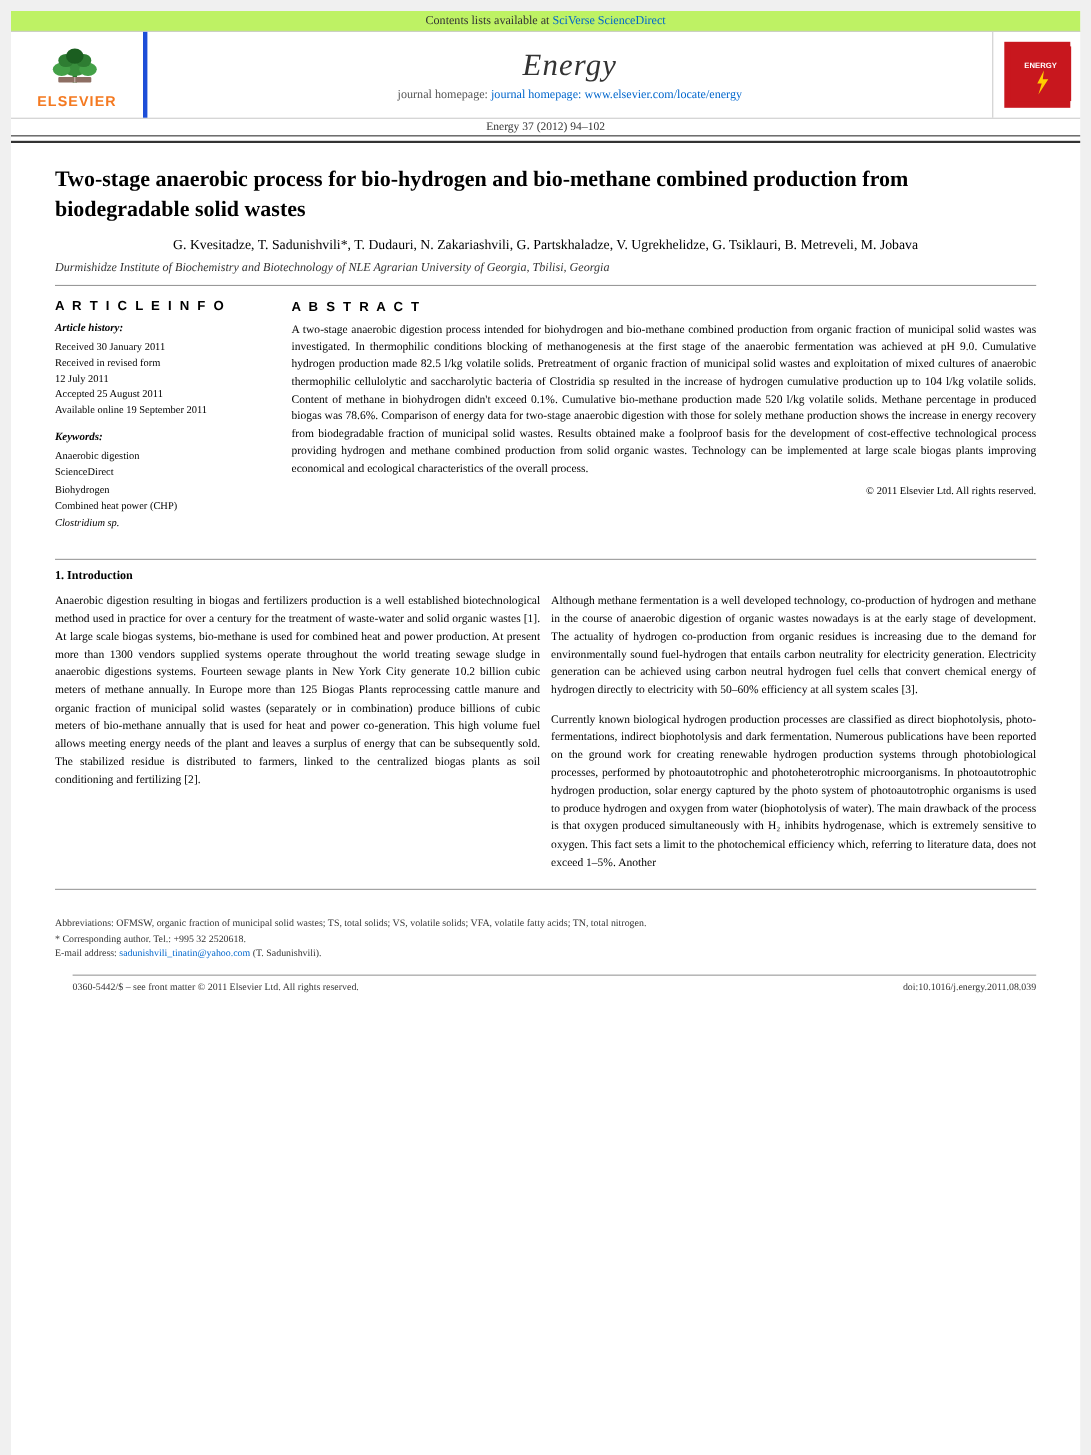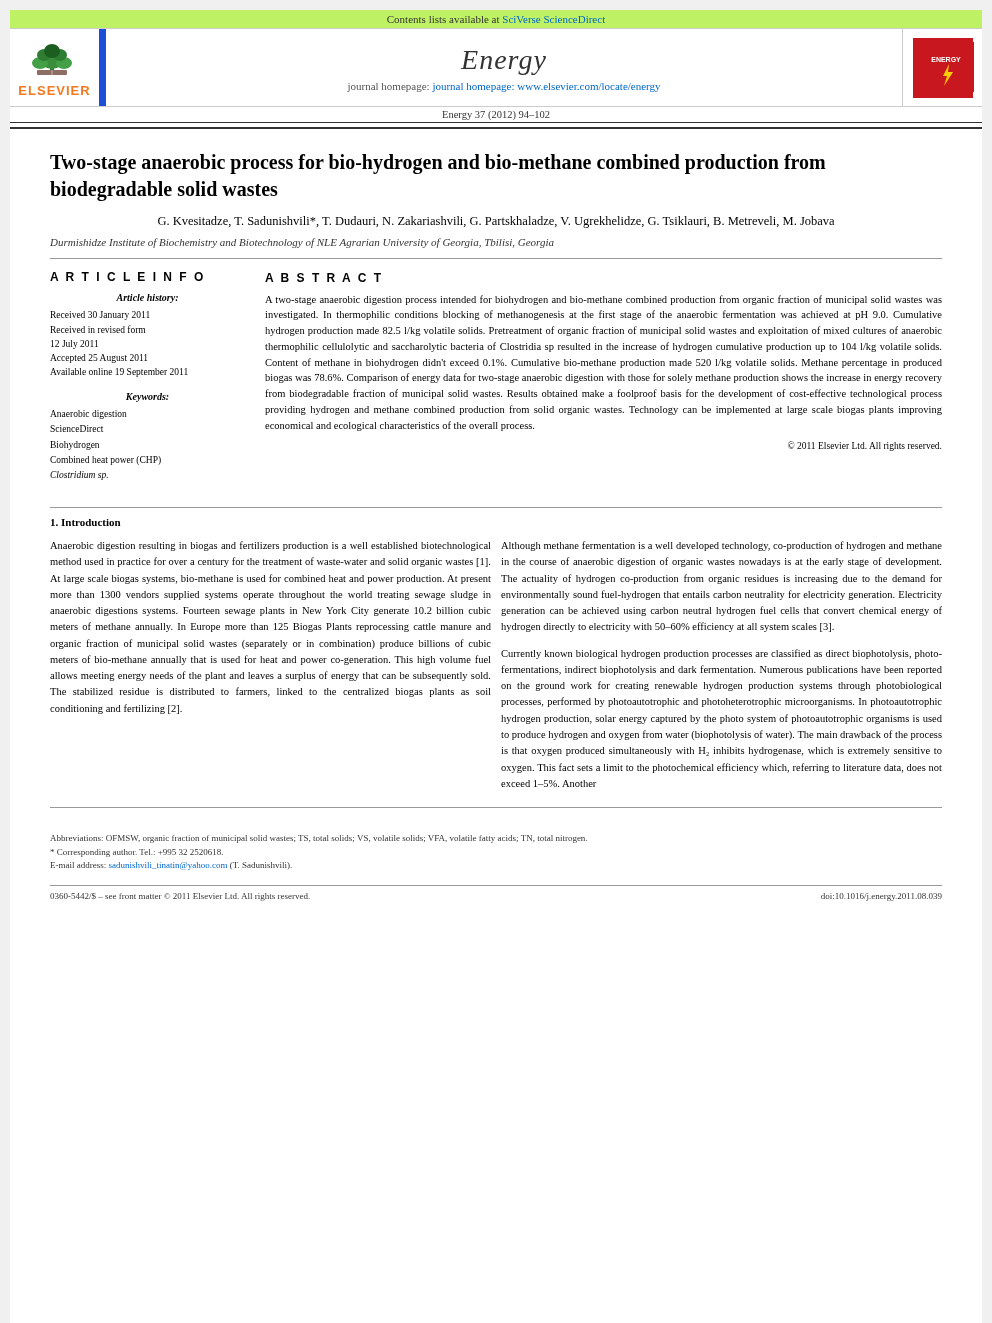--- a/index.html
+++ b/index.html
@@ -30,26 +30,26 @@
       padding: 3px 0;
       border-bottom: 1px solid #ccc;
     }
     .elsevier-bar a { color: #0066cc; text-decoration: none; }
     .header-main {
       display: flex;
       align-items: stretch;
       border-bottom: 1px solid #ccc;
     }
     .elsevier-logo {
-      width: 96px;
+      width: 124px;
       padding: 8px;
       display: flex;
       align-items: center;
       justify-content: center;
-      border-right: 7px solid #1d4ed8;
+      border-right: 4px solid #1d4ed8;
       flex-shrink: 0;
     }
     .elsevier-logo-inner {
       text-align: center;
     }
     .journal-center {
       flex: 1;
       display: flex;
       flex-direction: column;
       align-items: center;
@@ -153,21 +153,20 @@
       font-family: Arial, sans-serif;
     }
     .article-info-section {
       margin-bottom: 10px;
     }
     .article-info-label {
       font-style: italic;
       font-weight: bold;
       font-size: 10px;
       margin-bottom: 3px;
-      text-align: center;
     }
     .article-info-item {
       font-size: 9.5px;
       line-height: 1.5;
       color: #000;
     }
     .keywords-list {
       list-style: none;
       padding: 0;
     }
@@ -229,20 +228,21 @@
     .footnote-section a { color: #0066cc; text-decoration: none; }
     .bottom-bar {
       display: flex;
       justify-content: space-between;
       align-items: flex-end;
       border-top: 1px solid #999;
       margin-top: 12px;
       padding-top: 5px;
       font-size: 9px;
       color: #333;
+      margin-left: 16px;
     }
     .elsevier-text-logo {
       font-family: Arial, sans-serif;
       font-size: 13px;
       font-weight: bold;
       color: #f47920;
       letter-spacing: 1px;
       display: block;
       text-align: center;
       margin-top: 2px;

